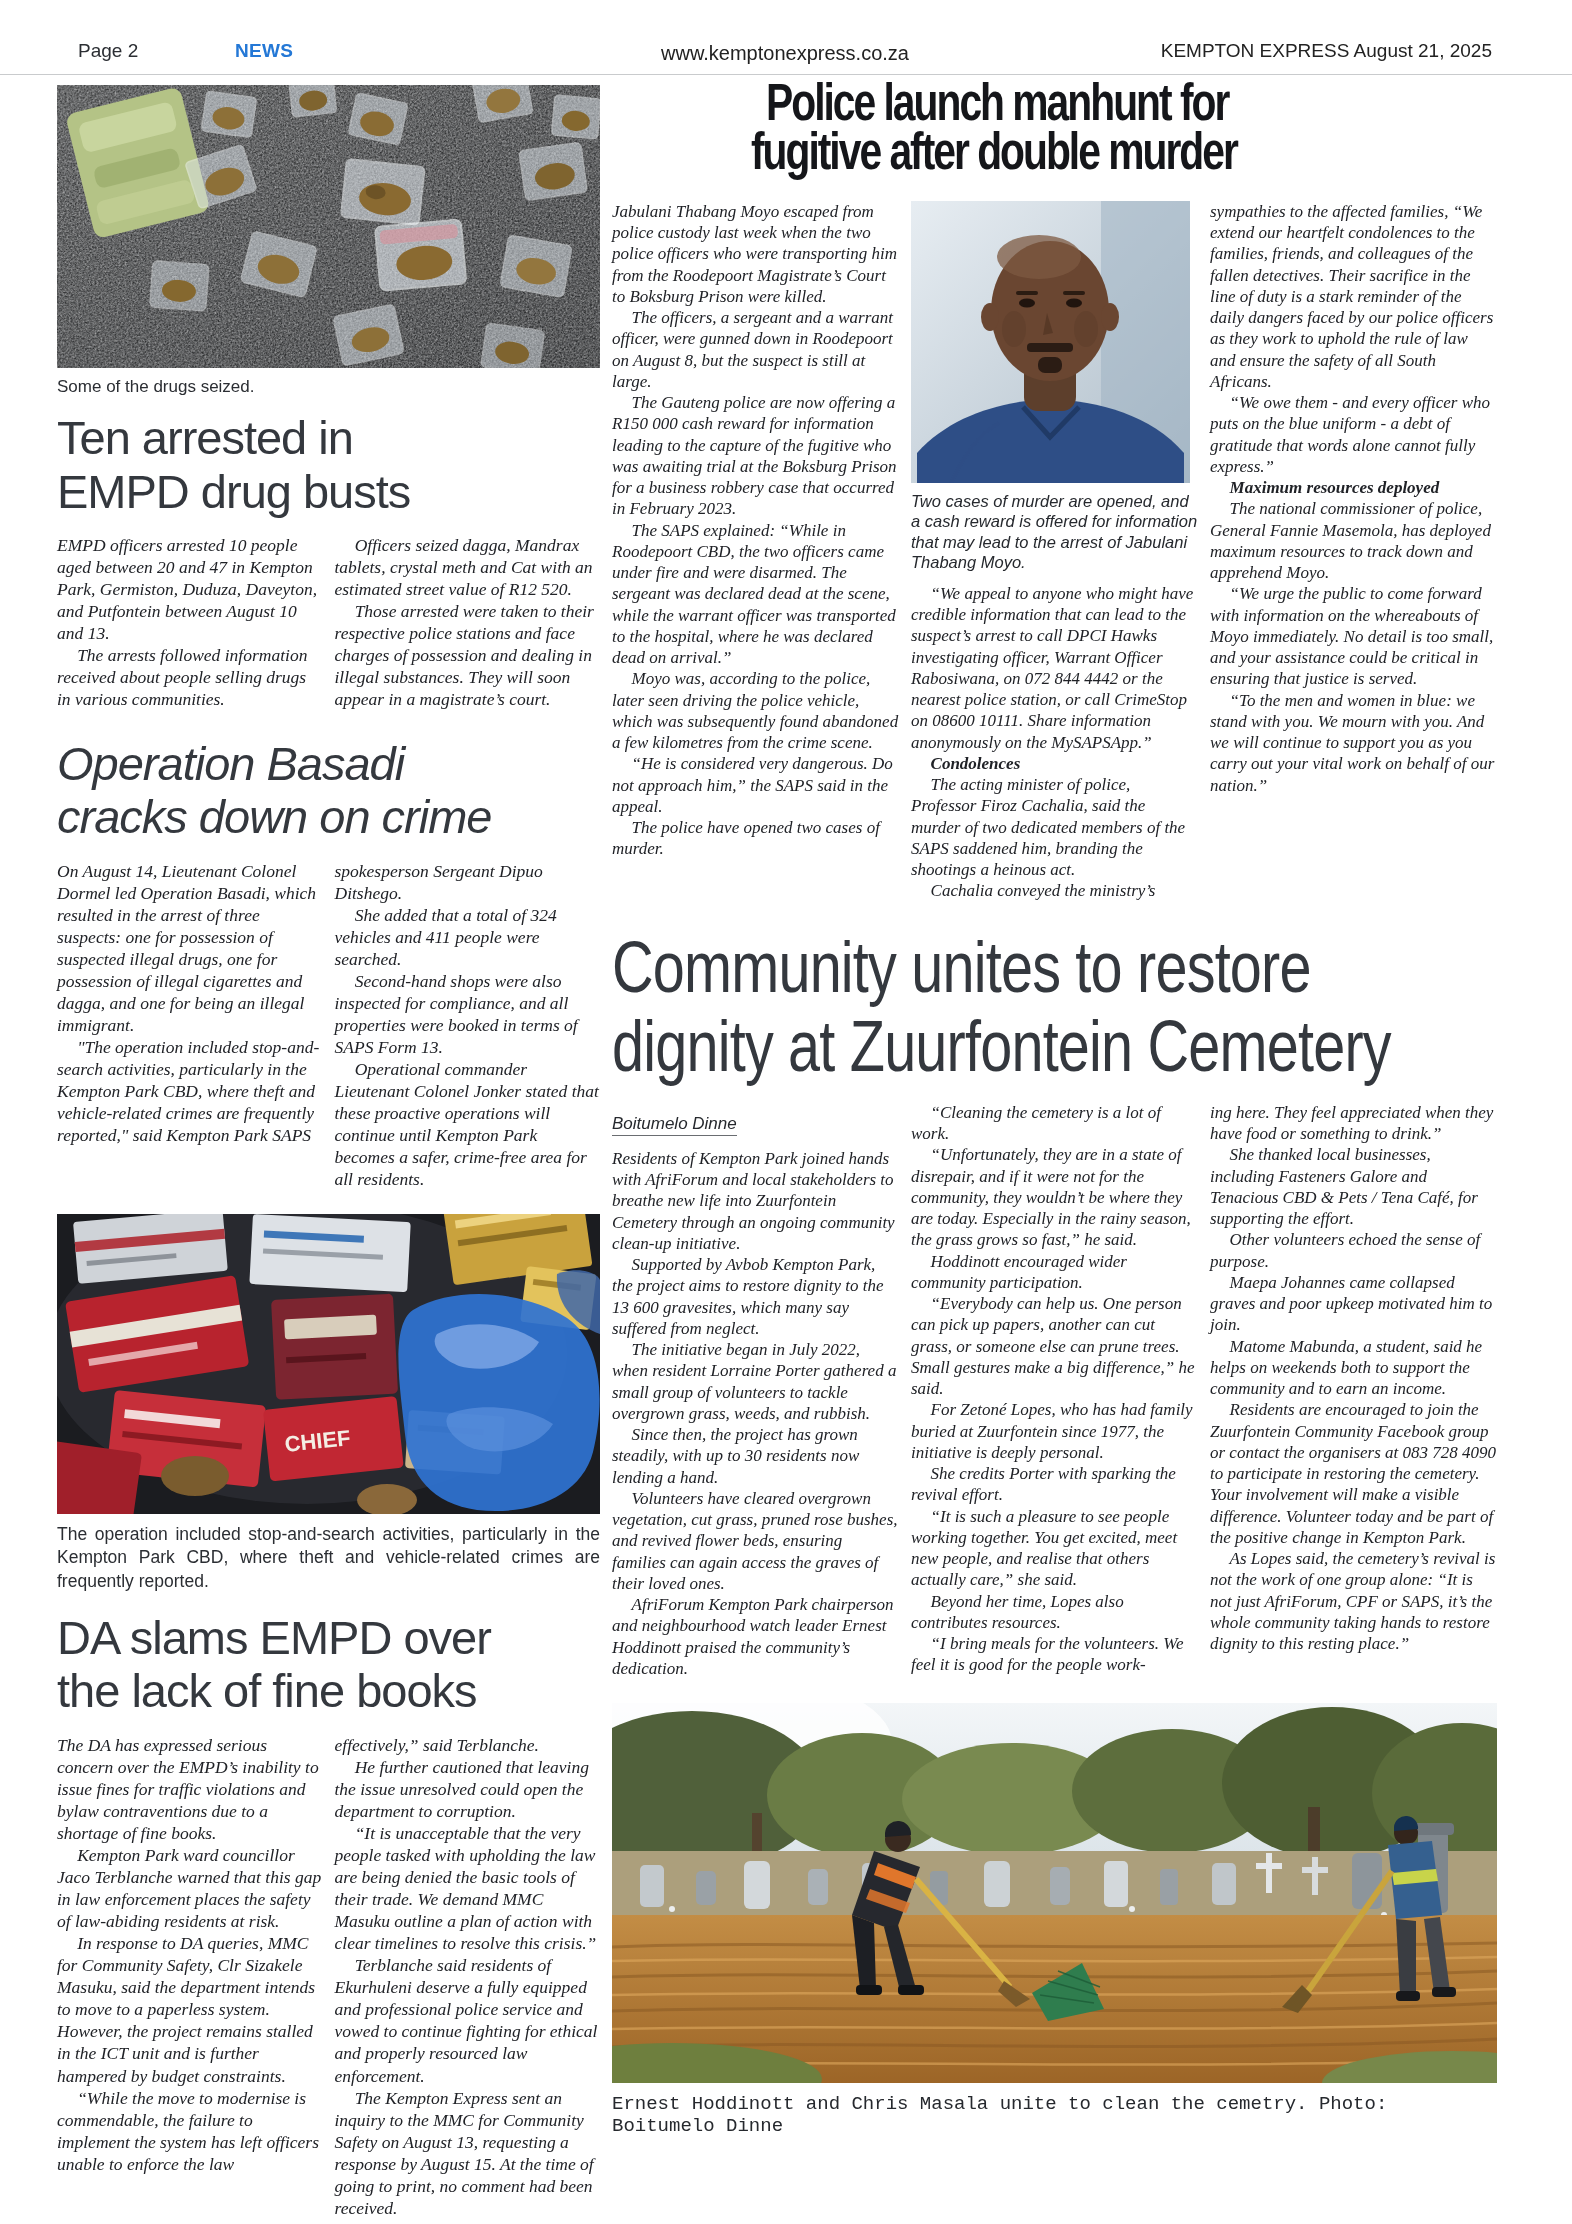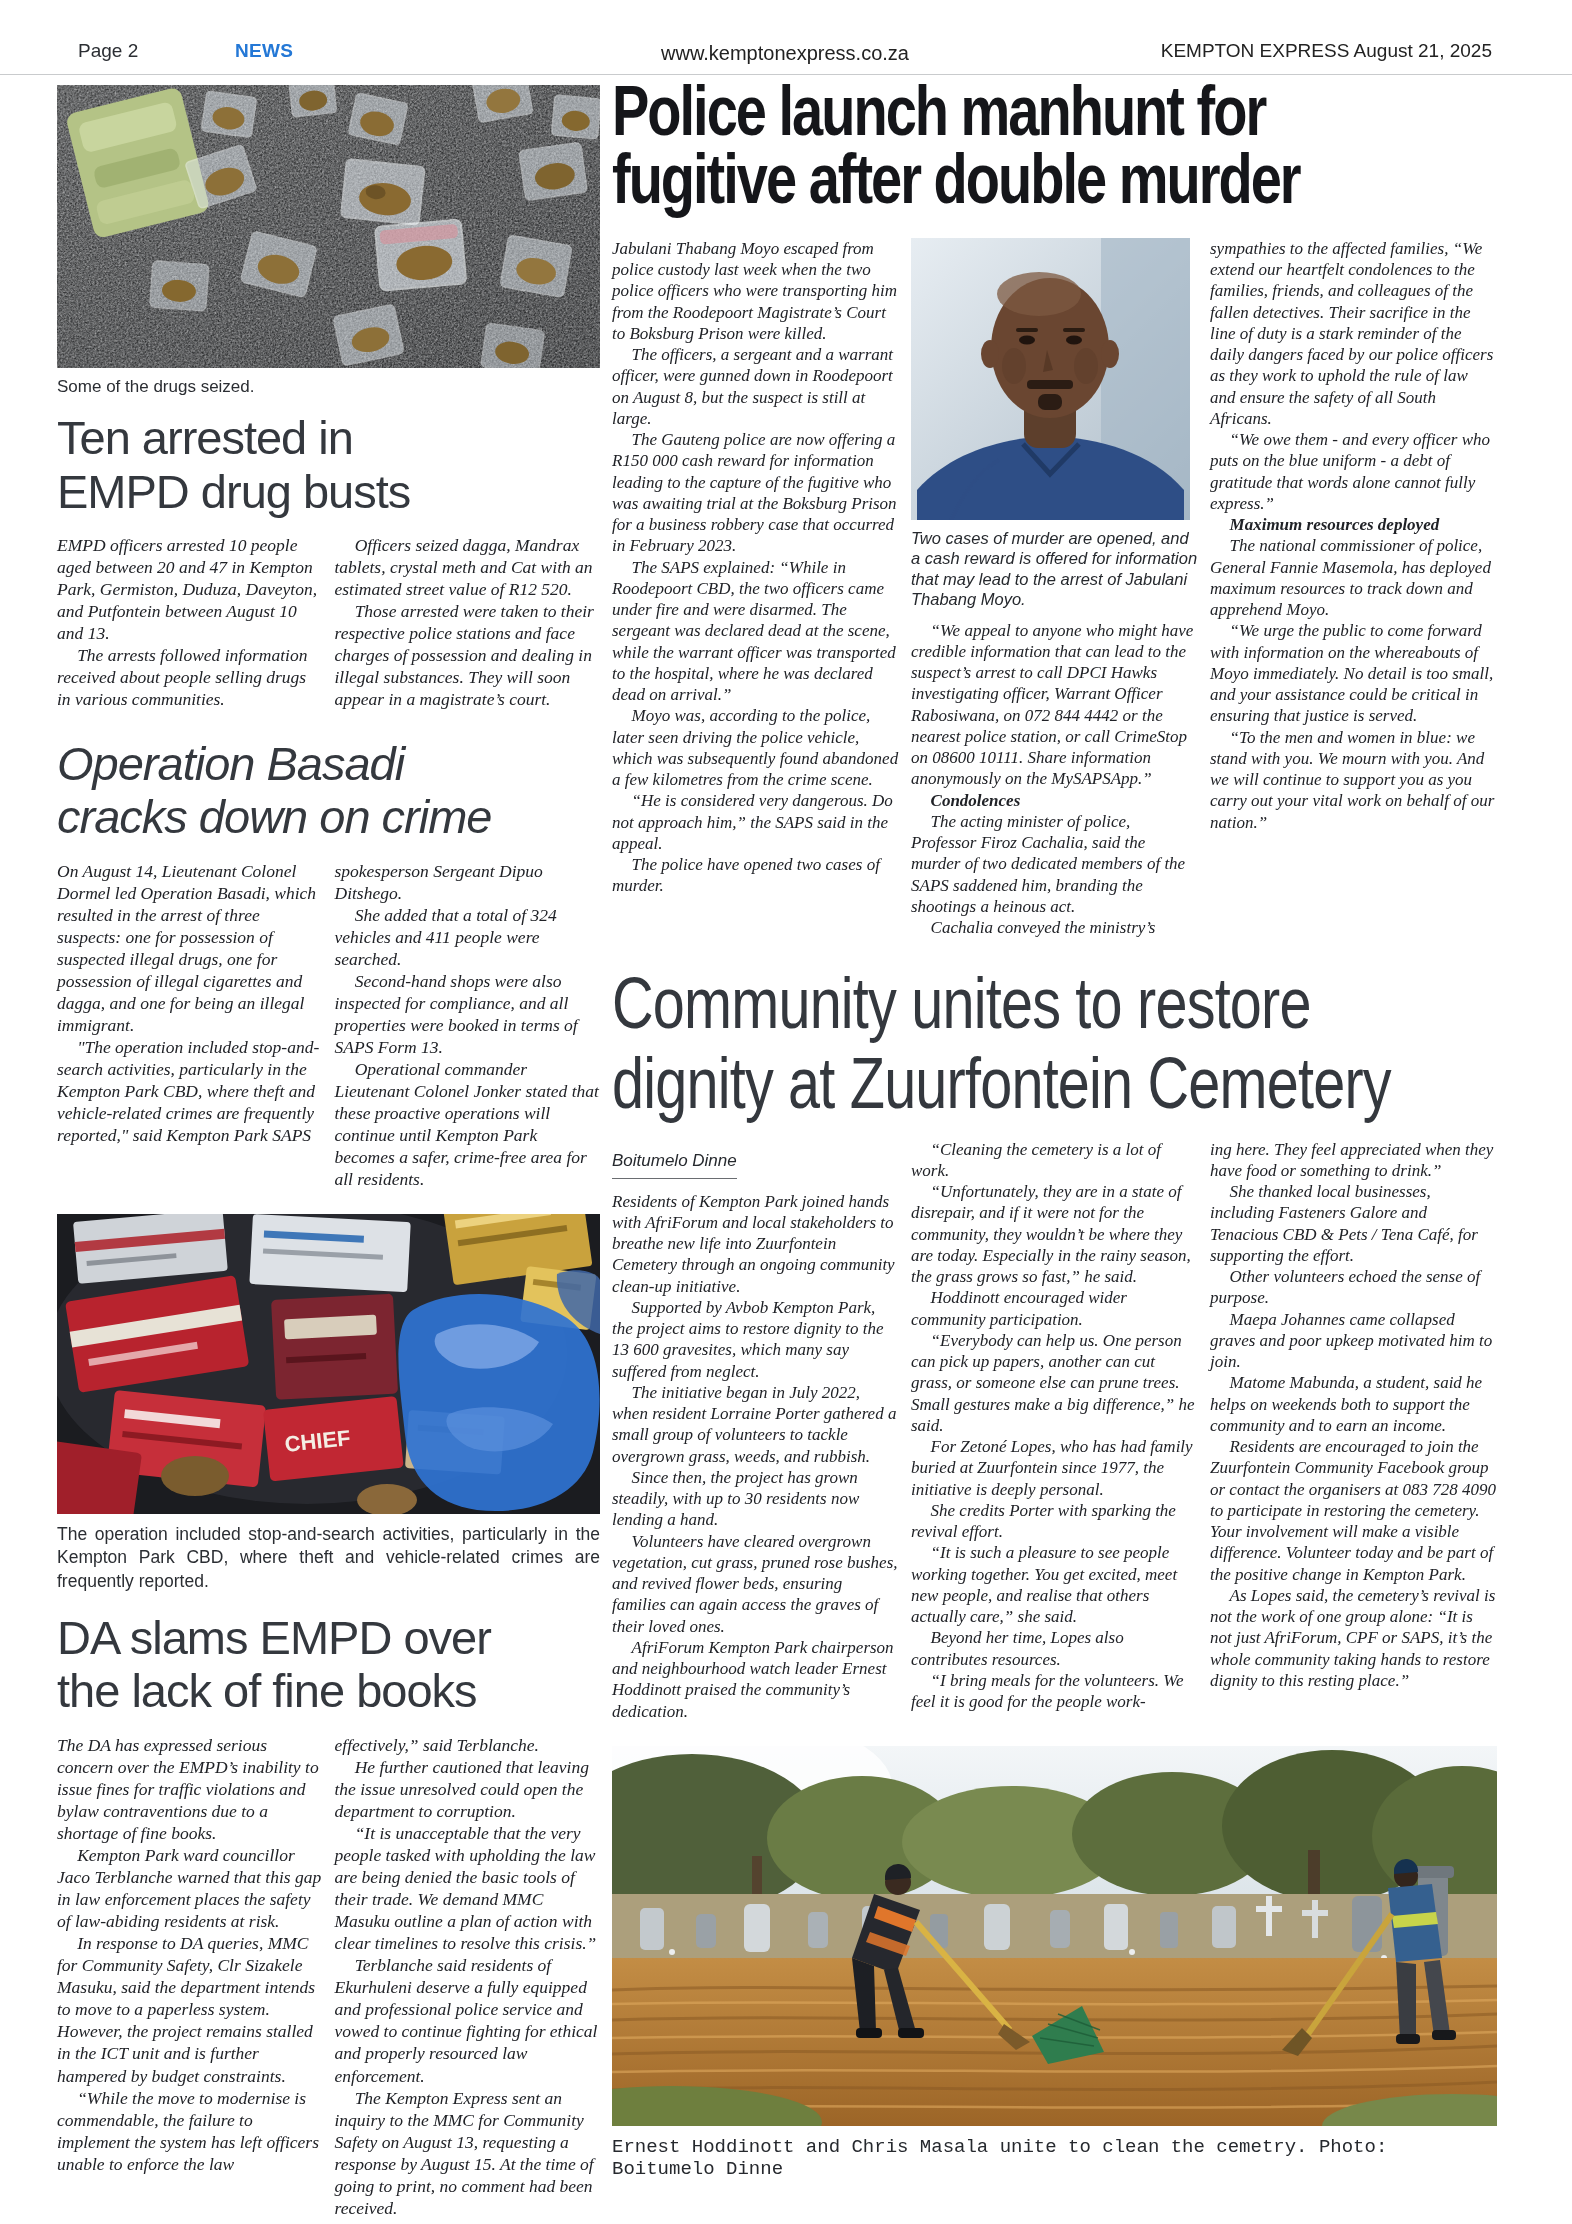--- a/index.html
+++ b/index.html
@@ -16,43 +16,43 @@
   .masthead-rule { position:absolute; top:74px; left:0; width:1572px; border-top:1px solid #c9cbcd; }
 
   
   .left-block  { position:absolute; left:57px;  top:85px; width:543px; }
   .right-block { position:absolute; left:612px; top:78px; width:885px; }
 
   
   .headline-sans { font-family:"Liberation Sans", sans-serif; font-weight:400; font-size:47px;
                    line-height:1.14; color:#34383e; letter-spacing:-1px; }
   .hl-line { display:block; }
-  .mega { font-family:"Liberation Sans", sans-serif; font-weight:700; font-size:70px; line-height:0.97;
-          color:#15161a; letter-spacing:-2.5px; }
+  .mega { font-family:"Liberation Sans", sans-serif; font-weight:700; font-size:51px; line-height:0.97;
+          color:#15161a; letter-spacing:-2.5px;text-align:center; }
   .mega .cond, .community-h .cond { display:inline-block; transform:scaleX(0.8); transform-origin:0 62%; white-space:nowrap; }
   .community-h { font-family:"Liberation Sans", sans-serif; font-weight:400; font-size:72px; line-height:1.1;
                  color:#34383e; letter-spacing:-1px; margin-top:26px; }
 
   
   .body-cols { display:flex; gap:12px; margin-top:16px;font-style:italic; }
   .body-cols .col { flex:1 1 0; min-width:0; }
   .para { font-size:17.5px; line-height:1.26; text-indent:1.15em; color:#202227; }
   .right-block .para { font-size:17px; line-height:1.25; }
   .para.flush { text-indent:0; }
   .para.bold-sub { font-weight:bold; }
 
   
   .caption { font-family:"Liberation Sans", sans-serif; font-size:17px; color:#2b2e33; margin-top:9px; }
   .caption.justify { font-size:17.5px; text-align:justify; line-height:1.32; }
   .col-caption { font-family:"Liberation Sans", sans-serif; font-size:16.5px; line-height:1.24;
                  color:#26292e; margin:8px 0 10px; }
   .photo-caption-wide { font-family:Liberation Mono, monospace; font-size:19px; color:#26292e; margin-top:10px; }
 
   .byline { display:inline-block; font-family:"Liberation Sans", sans-serif; font-size:17px; color:#26292e;
-            border-bottom:1px solid #6a6d71; padding-bottom:7px; margin:12px 0 12px; }
+            border-bottom:1px solid #6a6d71; padding-bottom:1px; margin:12px 0 12px; }
 
   .photo { display:block; }
   .mt14 { margin-top:14px; } .mt18 { margin-top:18px; } .mt24 { margin-top:24px; } .mt26 { margin-top:26px;font-style:italic; }
 </style>
 </head>
 <body>
 
 <div class="masthead">
   <span class="mh-page">Page 2</span>
   <span class="mh-section">NEWS</span>

